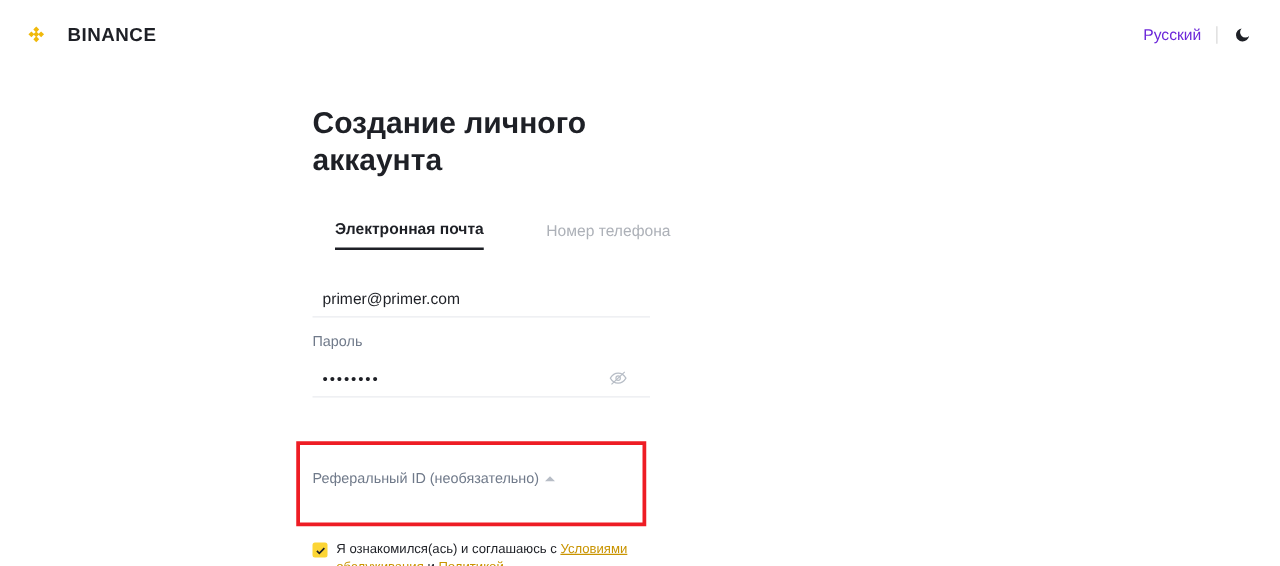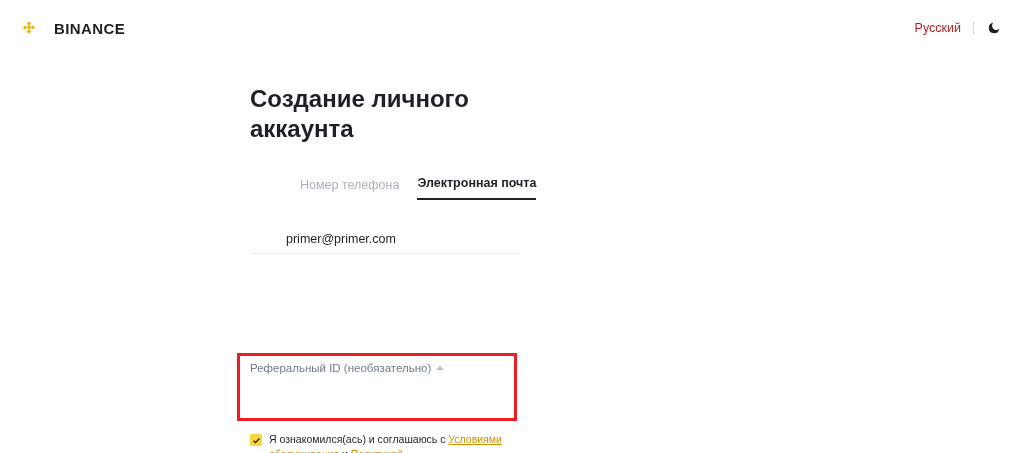--- a/index.html
+++ b/index.html
@@ -36,21 +36,21 @@
   .brand-name {
     font-size: 15px;
     font-weight: bold;
     letter-spacing: 0.4px;
     color: #1e2026;
   }
   .header-right {
     display: flex;
     align-items: center;
     gap: 12px;
-    color: #b91c1c;
+    color: #6d28d9;
     font-size: 12.5px;
     justify-content: center;
   }
   .header-divider {
     width: 1px;
     height: 14px;
     background: #d9d9d9;
     display: inline-block;
   }
   .moon-icon {
@@ -122,21 +122,20 @@
   }
   .input-line input {
     border: none;
     outline: none;
     background: transparent;
     font-size: 12.5px;
     color: #1e2026;
     width: 100%;
     padding: 0 0 0 8px;
     font-family: "Liberation Sans", sans-serif;
-    margin-left: 28px;
   }
   .input-line input::placeholder { color: #b7bdc6; }
   .pw-dots {
     padding-left: 8px;
     font-size: 12px;
     letter-spacing: 1.5px;
     color: #1e2026;
   }
   .eye-icon {
     position: absolute;
@@ -157,21 +156,21 @@
     left: -13px;
     top: 269px;
     width: 280px;
     height: 68px;
     border: 3px solid #ee1c24;
     pointer-events: none;
   }
   .referral-row {
     position: absolute;
     left: 0px;
-    top: 278px;
+    top: 293px;
     display: flex;
     align-items: center;
     gap: 5px;
     cursor: pointer;
   }
   .referral-label {
     font-size: 11.5px;
     color: #707a8a;
   }
   .caret-up {
@@ -245,30 +244,43 @@
     </span>
   </div>
 </div>
 
 <div class="page">
   <div class="form-wrap">
 
     <h1 class="title">Создание личного аккаунта</h1>
 
     <div class="tabs">
+      <div class="tab active tab-email">Электронная почта</div>
       <div class="tab tab-phone">Номер телефона</div>
-      <div class="tab active tab-email">Электронная почта</div>
     </div>
 
     <div class="field">
       <div class="input-line">
         <input type="text" value="primer@primer.com" style="">
       </div>
     </div>
 
+    <div class="field">
+      <div class="field-label">Пароль</div>
+      <div class="input-line">
+        <div class="pw-dots">••••••••</div>
+        <span class="eye-icon">
+          <svg width="15" height="15" viewBox="0 0 24 24" aria-hidden="true">
+            <path d="M2 12s3.8-6.5 10-6.5S22 12 22 12s-3.8 6.5-10 6.5S2 12 2 12z" fill="none" stroke="#b7bdc6" stroke-width="1.5"></path>
+            <circle cx="12" cy="12" r="2.8" fill="none" stroke="#b7bdc6" stroke-width="1.5"></circle>
+            <line x1="3.5" y1="20" x2="20.5" y2="4" stroke="#b7bdc6" stroke-width="1.6"></line>
+          </svg>
+        </span>
+      </div>
+    </div>
 
     <div class="referral-row">
       <span class="referral-label">Реферальный ID (необязательно)</span>
       <span class="caret-up"></span>
     </div>
 
     <div class="referral-highlight"></div>
 
     <div class="terms">
       <span class="checkbox">

